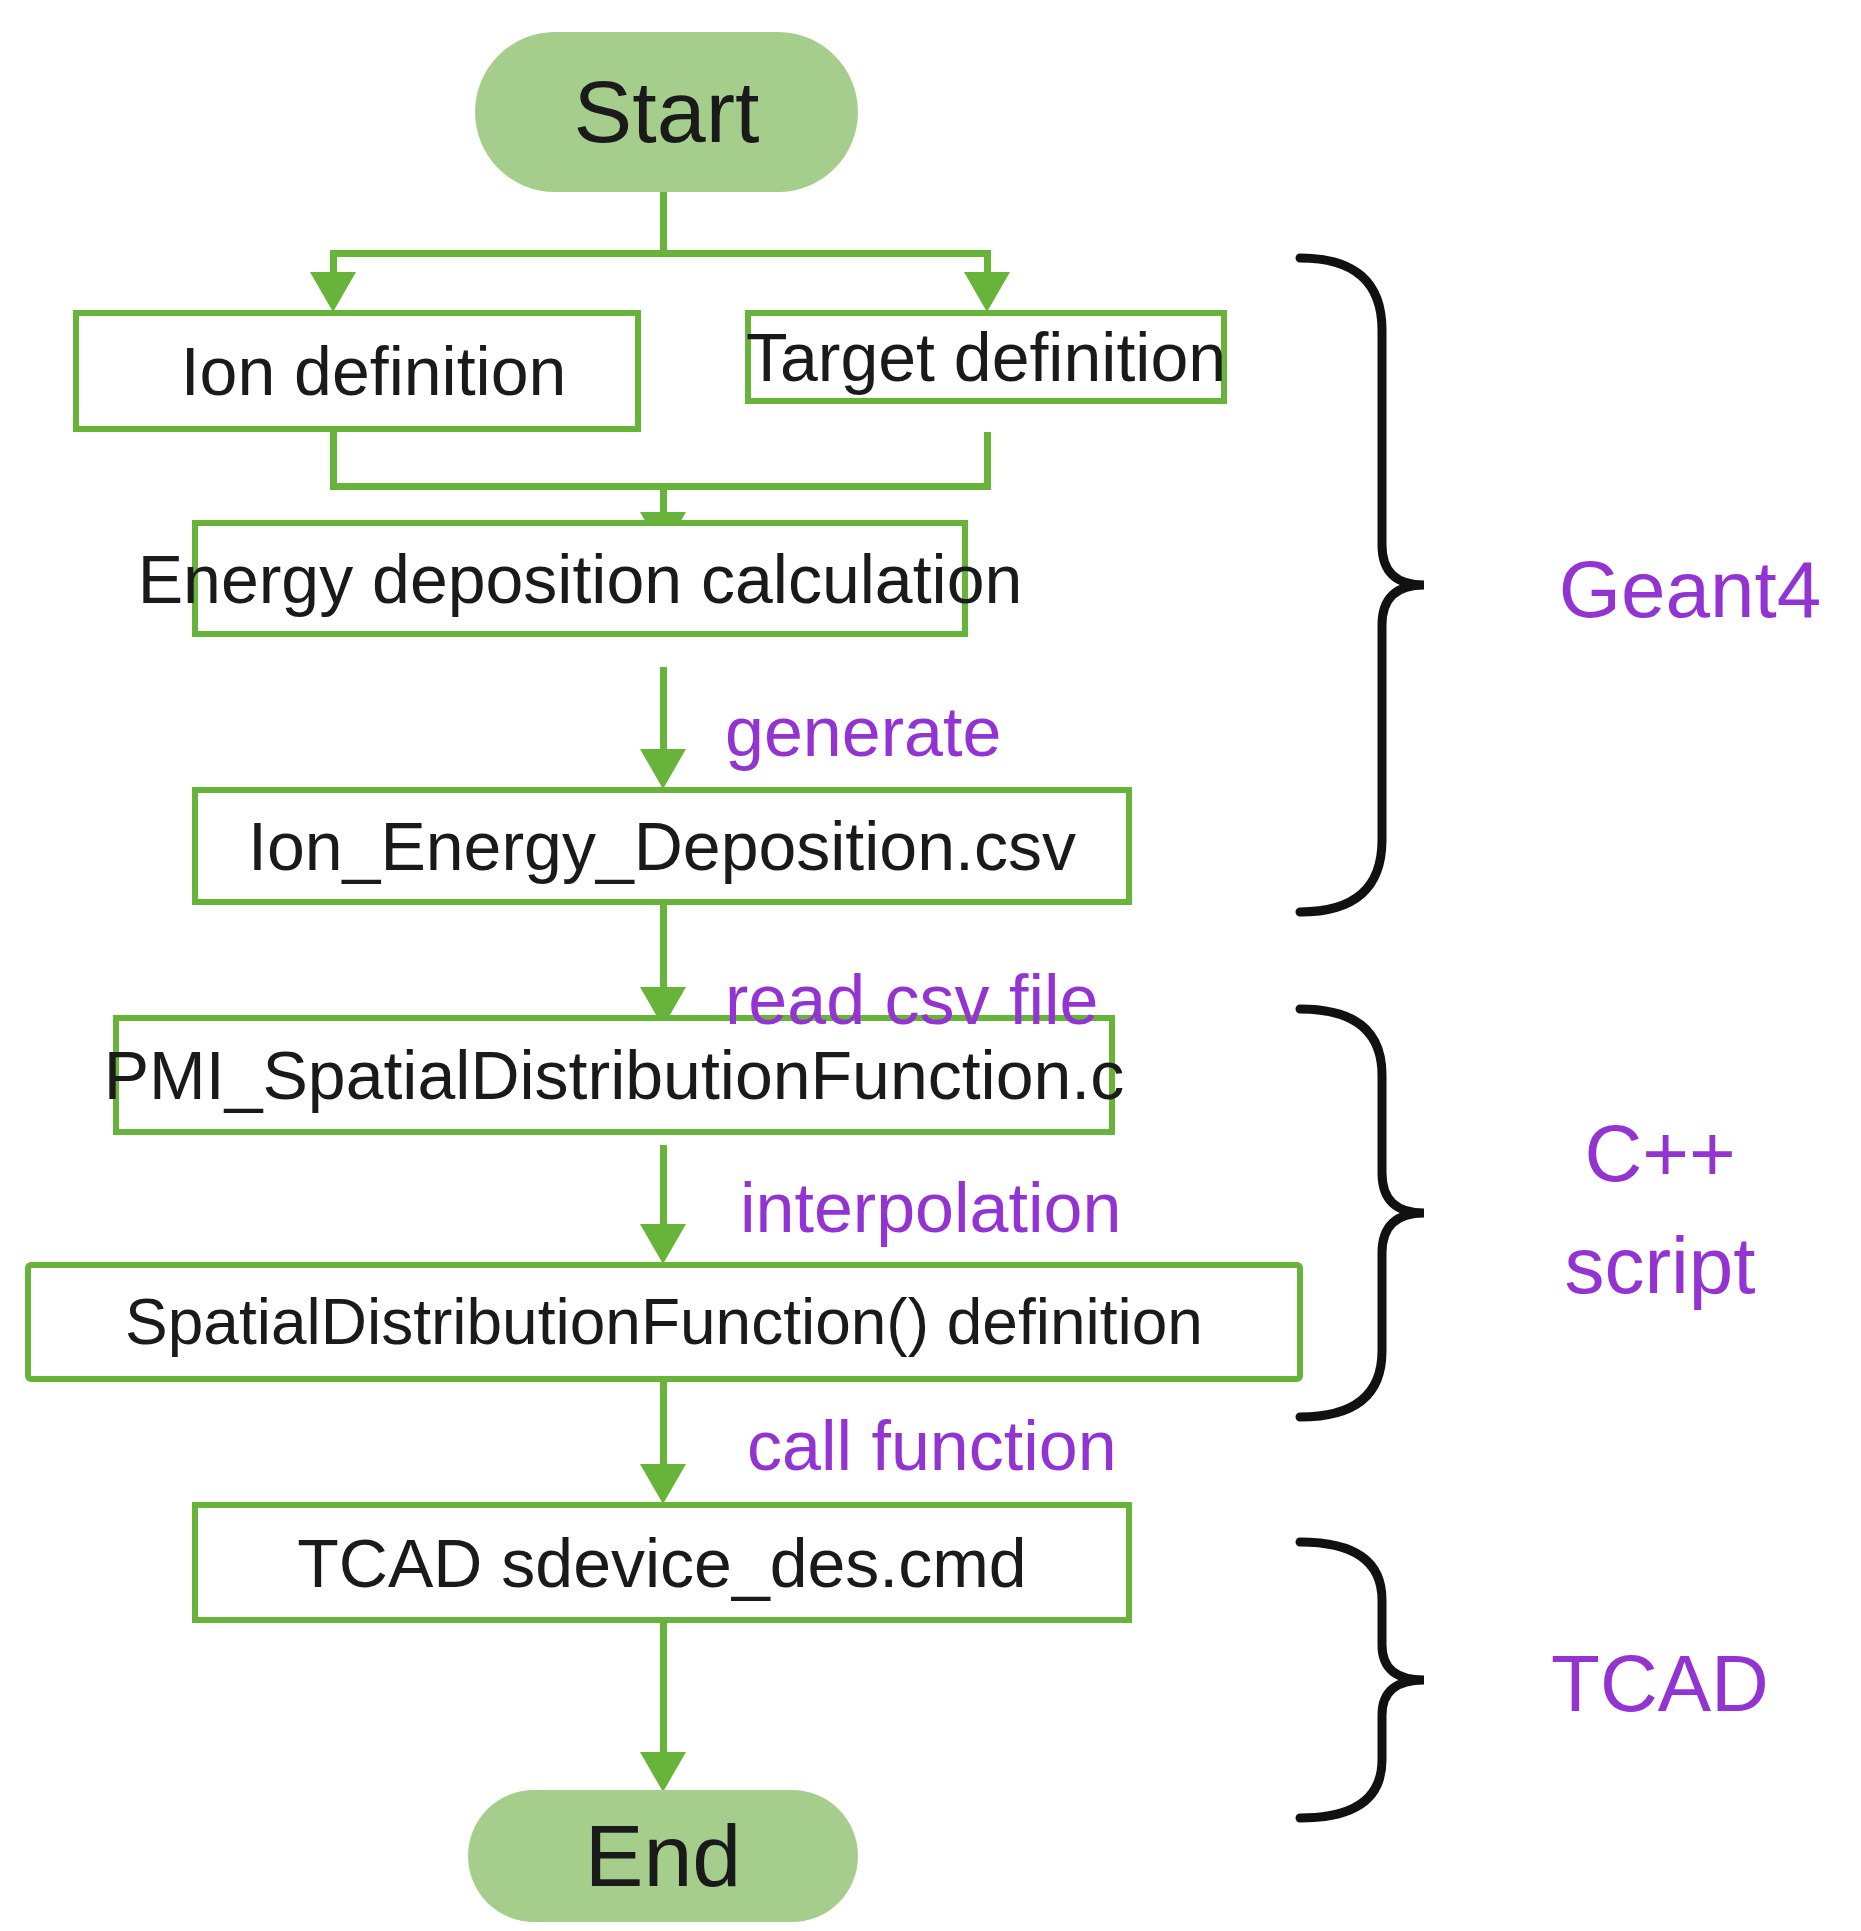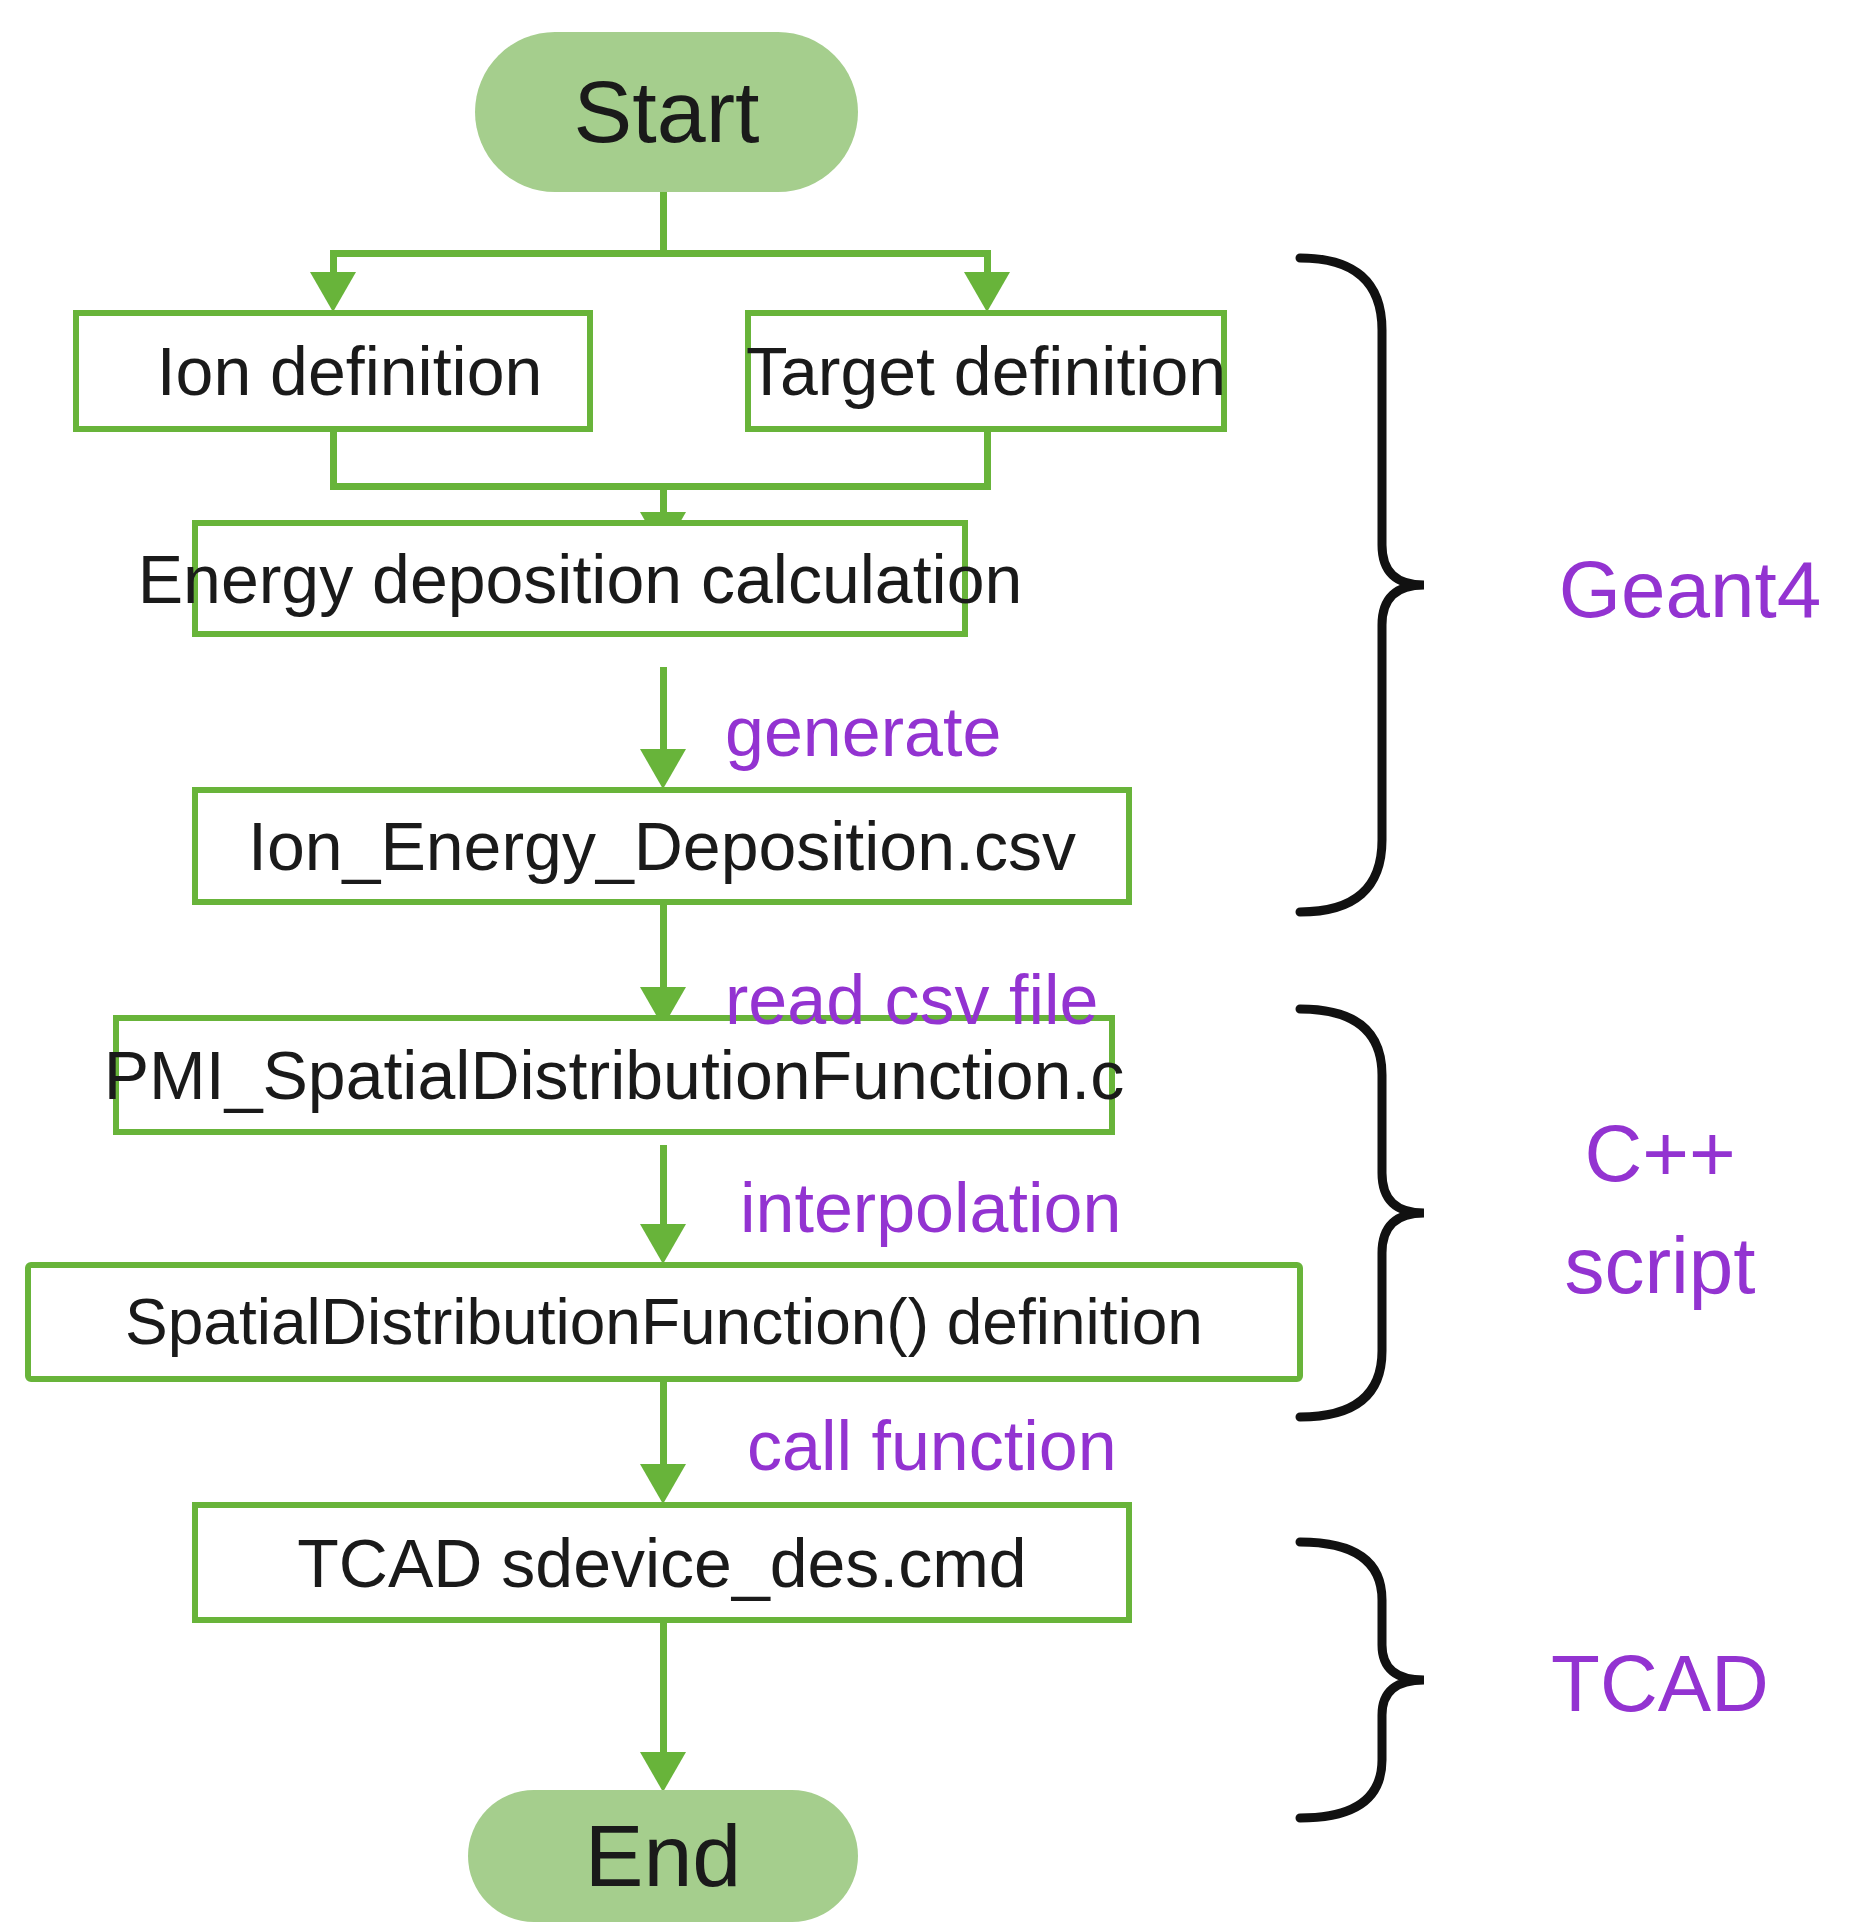--- a/index.html
+++ b/index.html
@@ -63,25 +63,25 @@
   <div class="gline" style="left:660px;top:1382px;width:7px;height:84px;"></div>
   <div class="arrowhead" style="left:640px;top:1464px;"></div>
 
   <div class="gline" style="left:660px;top:1623px;width:7px;height:131px;"></div>
   <div class="arrowhead" style="left:640px;top:1752px;"></div>
 
   <div class="terminal" style="left:475px;top:32px;width:383px;height:160px;text-align:center;">
     <span>Start</span>
   </div>
 
-  <div class="node-box" style="left:73px;top:310px;width:520px;height:122px;padding-left:33px;">
+  <div class="node-box" style="left:73px;top:310px;width:568px;height:122px;padding-left:33px;">
     <span>Ion definition</span>
   </div>
 
-  <div class="node-box" style="left:745px;top:310px;width:482px;height:122px;">
+  <div class="node-box" style="left:745px;top:310px;width:482px;height:94px;">
     <span>Target definition</span>
   </div>
 
   <div class="node-box" style="left:192px;top:520px;width:776px;height:117px;text-align:center;">
     <span>Energy deposition calculation</span>
   </div>
 
   <div class="node-box" style="left:192px;top:787px;width:940px;height:118px;">
     <span>Ion_Energy_Deposition.csv</span>
   </div>

